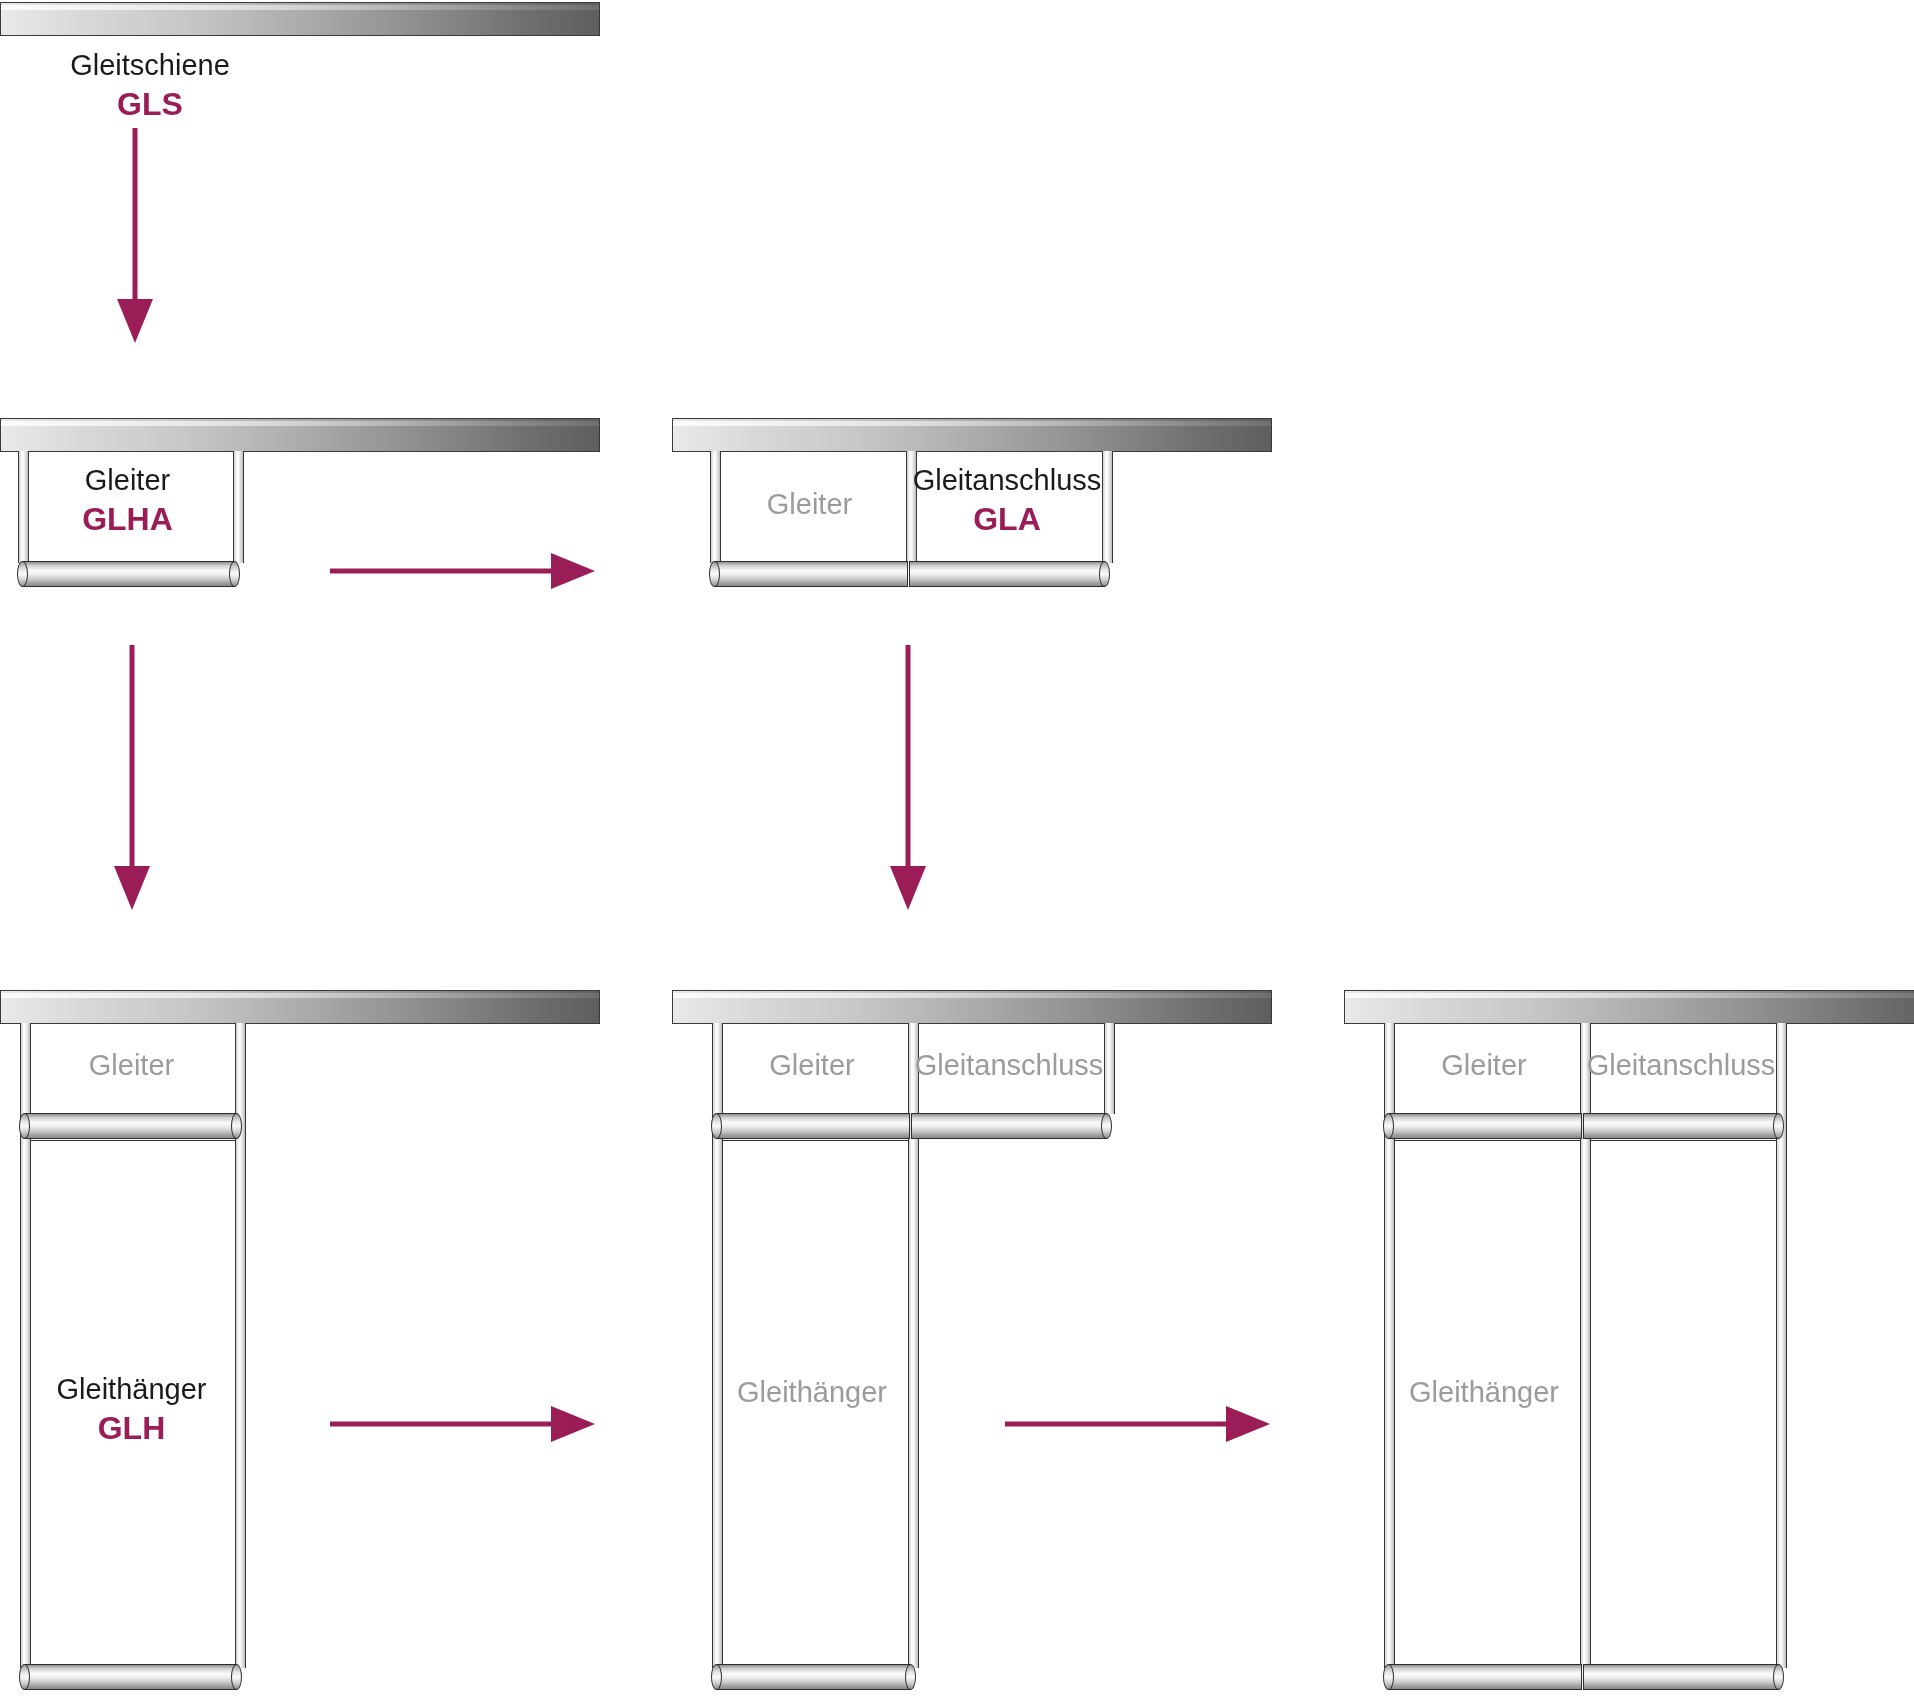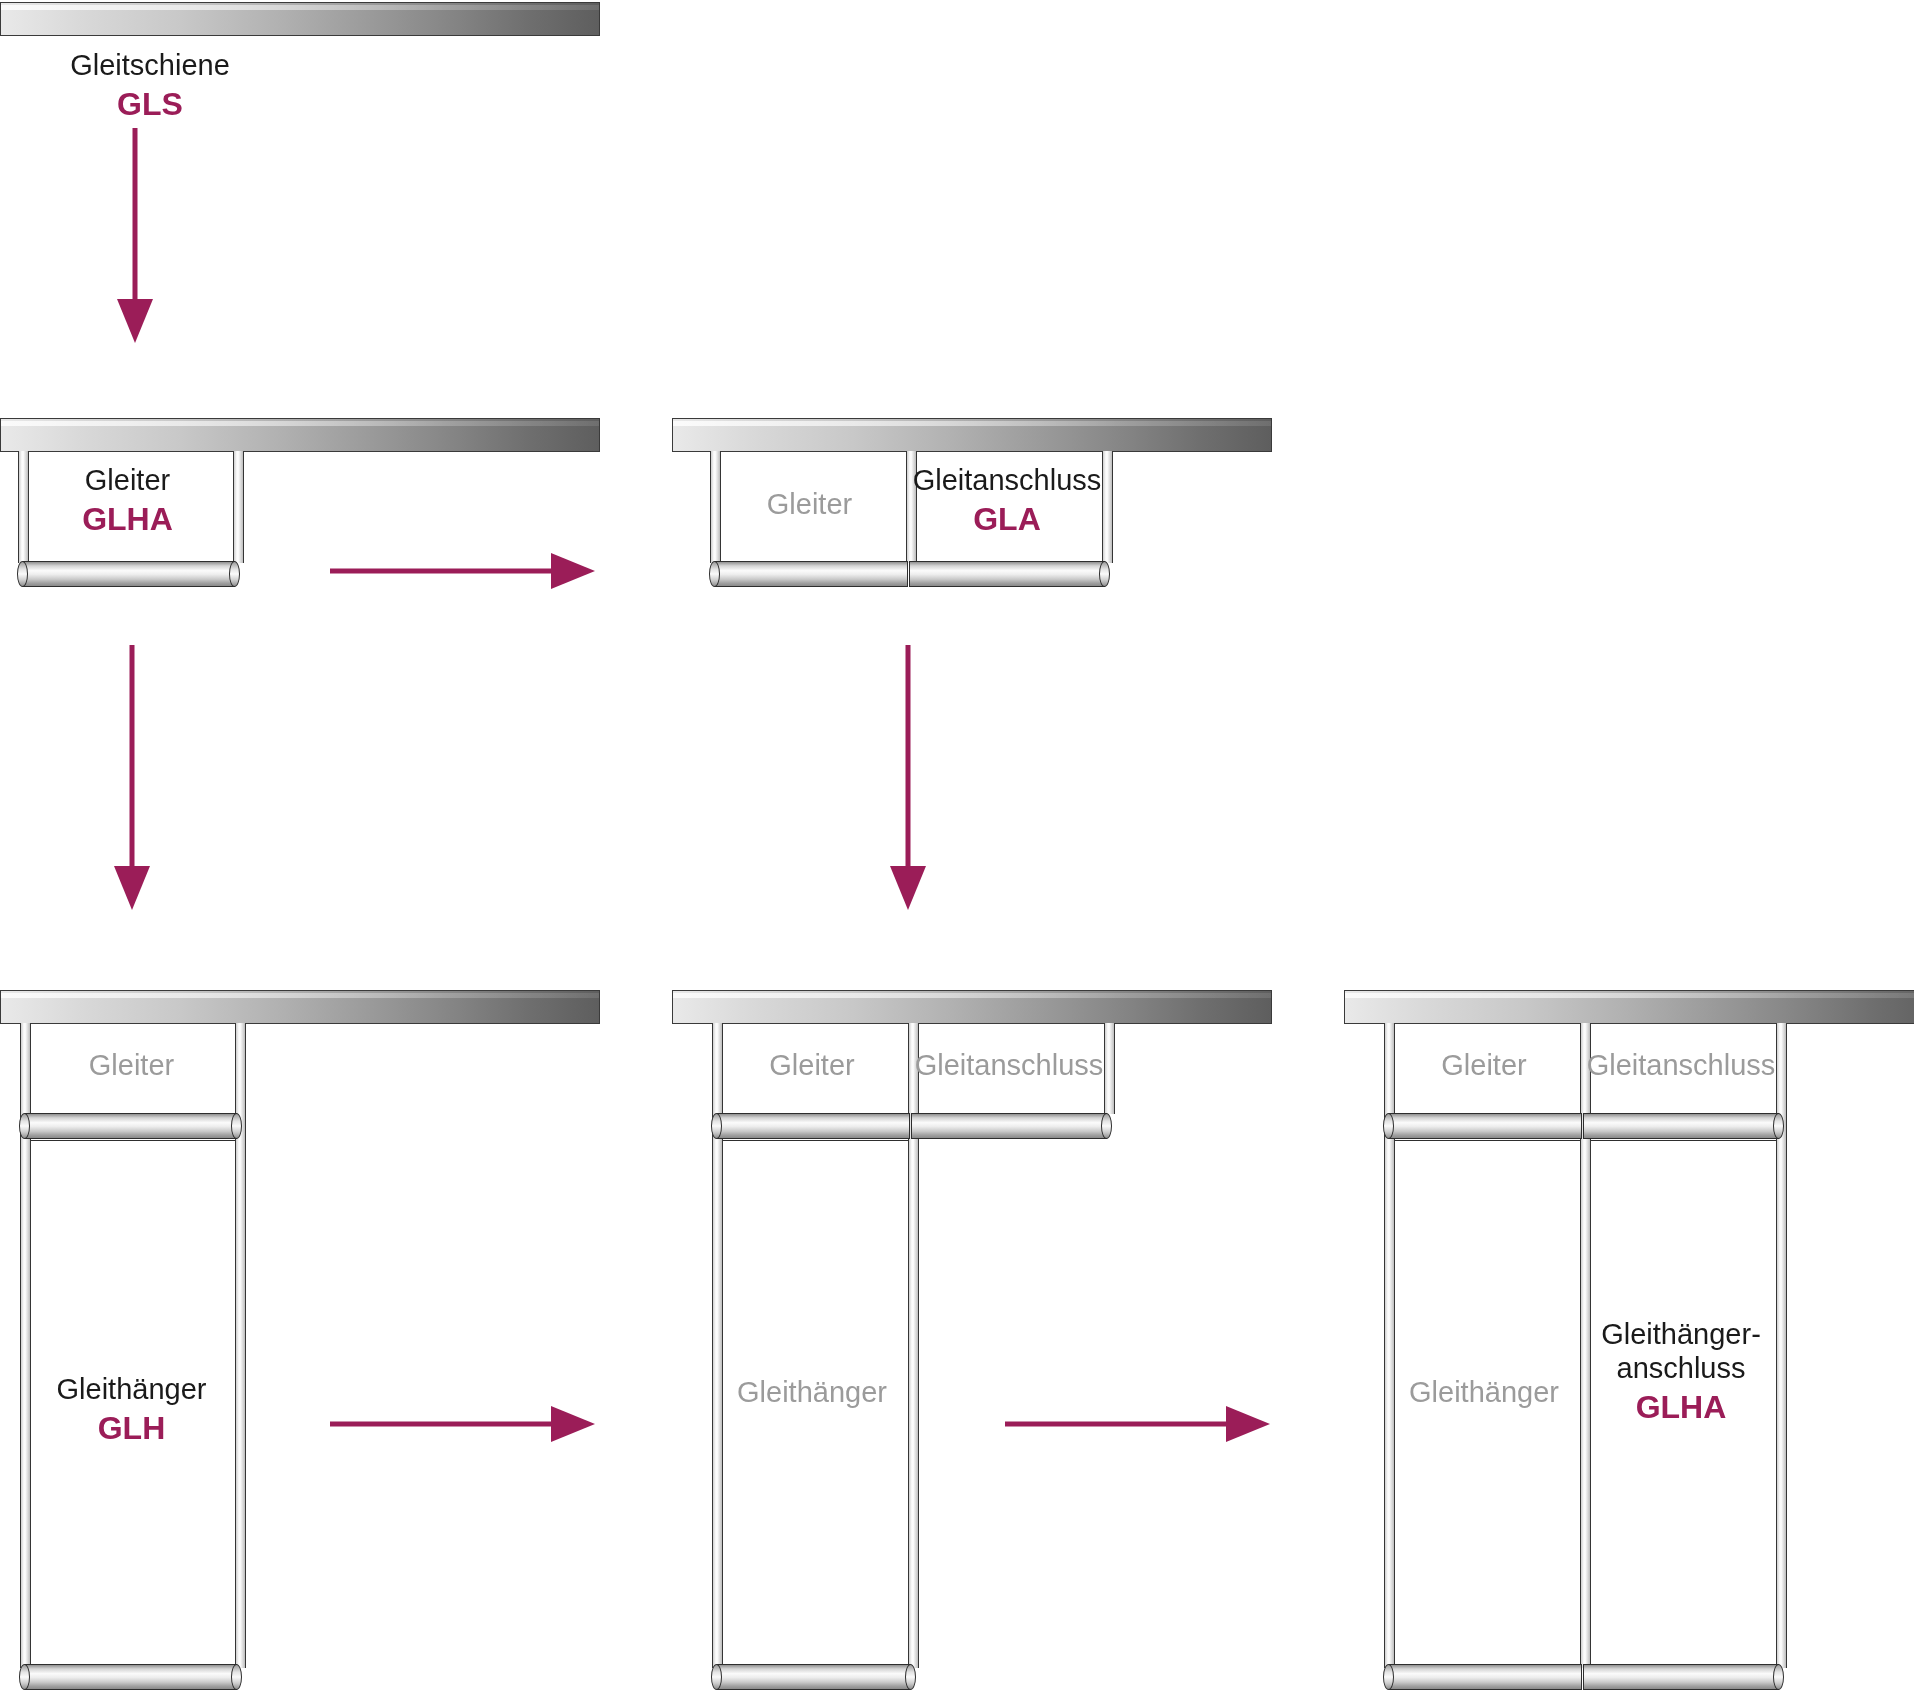--- a/index.html
+++ b/index.html
@@ -327,19 +327,14 @@
 
   <div class="lbl" style="left:1386px; top:1048px; width:196px;">
     <div class="lbl-name muted">Gleiter</div>
   </div>
   <div class="lbl" style="left:1582px; top:1048px; width:198px;">
     <div class="lbl-name muted">Gleitanschluss</div>
   </div>
   <div class="lbl" style="left:1386px; top:1375px; width:196px;">
     <div class="lbl-name muted">Gleithänger</div>
   </div>
-  <div class="lbl lbl-multiline" style="left:1582px; top:1317px; width:198px;">
-    <div class="lbl-name">Gleithänger-</div>
-    <div class="lbl-name">anschluss</div>
-    <div class="lbl-code">GLHA</div>
-  </div>
 
 </div>
 
 </body></html>

